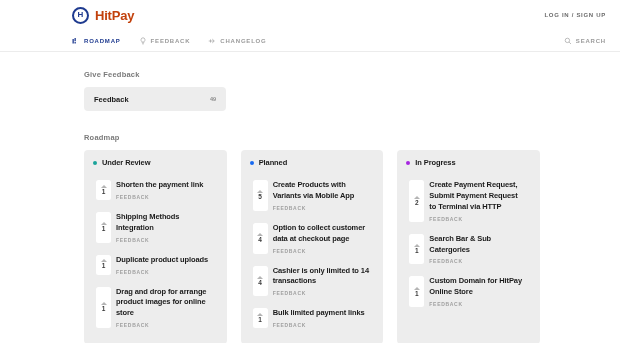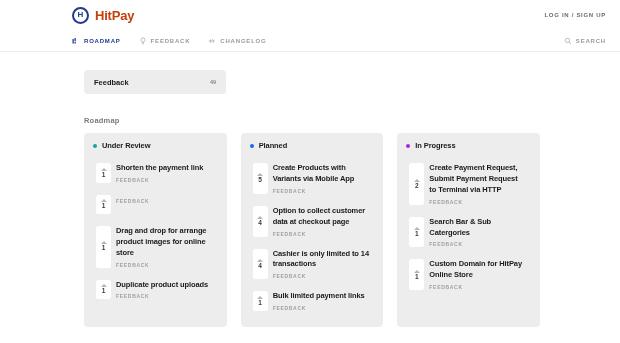--- a/index.html
+++ b/index.html
@@ -189,20 +189,21 @@
     <svg class="nav-ico" viewBox="0 0 16 16">
       <circle cx="6.8" cy="6.8" r="4.4" fill="none" stroke="#9a9a9a" stroke-width="1.3"></circle>
       <line x1="10.2" y1="10.2" x2="14" y2="14" stroke="#9a9a9a" stroke-width="1.3"></line>
     </svg>
     <span class="search-label">SEARCH</span>
   </div>
 </div>
 
 <div class="page">
 
+  <div class="section-title">Give Feedback</div>
 
   <div class="feedback-bar">
     <span class="feedback-bar-label">Feedback</span>
     <span class="feedback-bar-count">49</span>
   </div>
 
   <div class="section-title roadmap-title">Roadmap</div>
 
   <div class="columns">
 
@@ -220,40 +221,41 @@
           <div class="card-title">Shorten the payment link</div>
           <div class="card-tag">FEEDBACK</div>
         </div>
       </div>
       <div class="card">
         <div class="vote">
           <span class="vote-arrow"></span>
           <span class="vote-count">1</span>
         </div>
         <div class="card-body">
+          <div class="card-title">Shipping Methods Integration</div>
+          <div class="card-tag">FEEDBACK</div>
+        </div>
+      </div>
+      <div class="card">
+        <div class="vote">
+          <span class="vote-arrow"></span>
+          <span class="vote-count">1</span>
+        </div>
+        <div class="card-body">
+          <div class="card-title">Duplicate product uploads</div>
           <div class="card-tag">FEEDBACK</div>
         </div>
       </div>
       <div class="card">
         <div class="vote">
           <span class="vote-arrow"></span>
           <span class="vote-count">1</span>
         </div>
         <div class="card-body">
           <div class="card-title">Drag and drop for arrange product images for online store</div>
-          <div class="card-tag">FEEDBACK</div>
-        </div>
-      </div>
-      <div class="card">
-        <div class="vote">
-          <span class="vote-arrow"></span>
-          <span class="vote-count">1</span>
-        </div>
-        <div class="card-body">
-          <div class="card-title">Duplicate product uploads</div>
           <div class="card-tag">FEEDBACK</div>
         </div>
       </div>
     </div>
 
     <div class="column">
       <div class="col-head">
         <span class="col-dot" style="background: rgb(23, 105, 240);"></span>
         <span class="col-title">Planned</span>
       </div>

